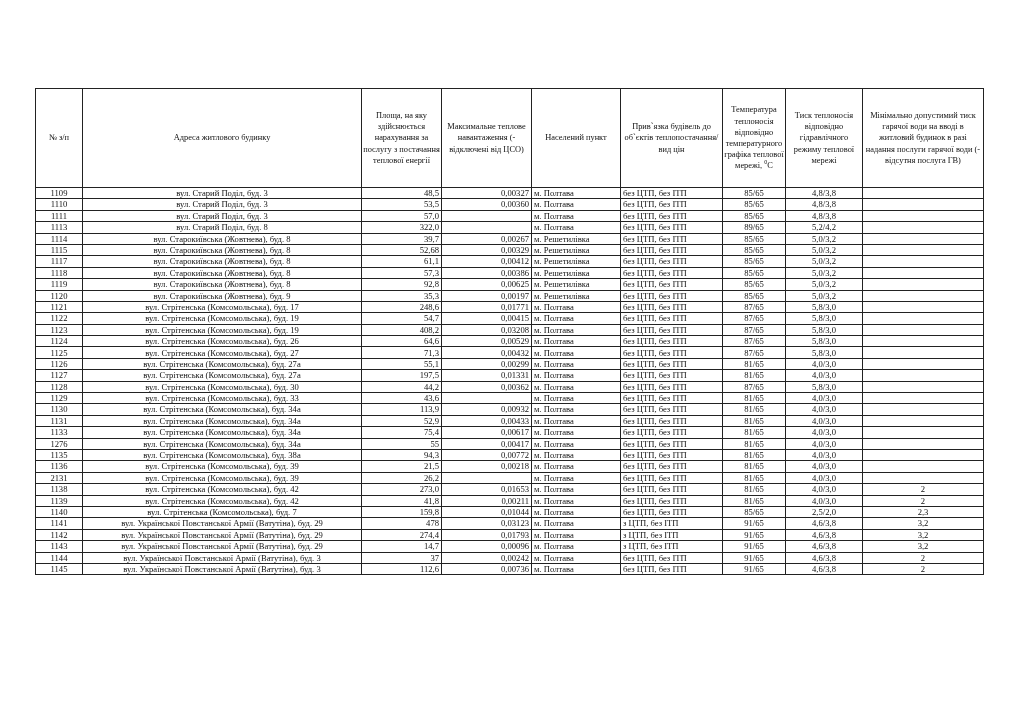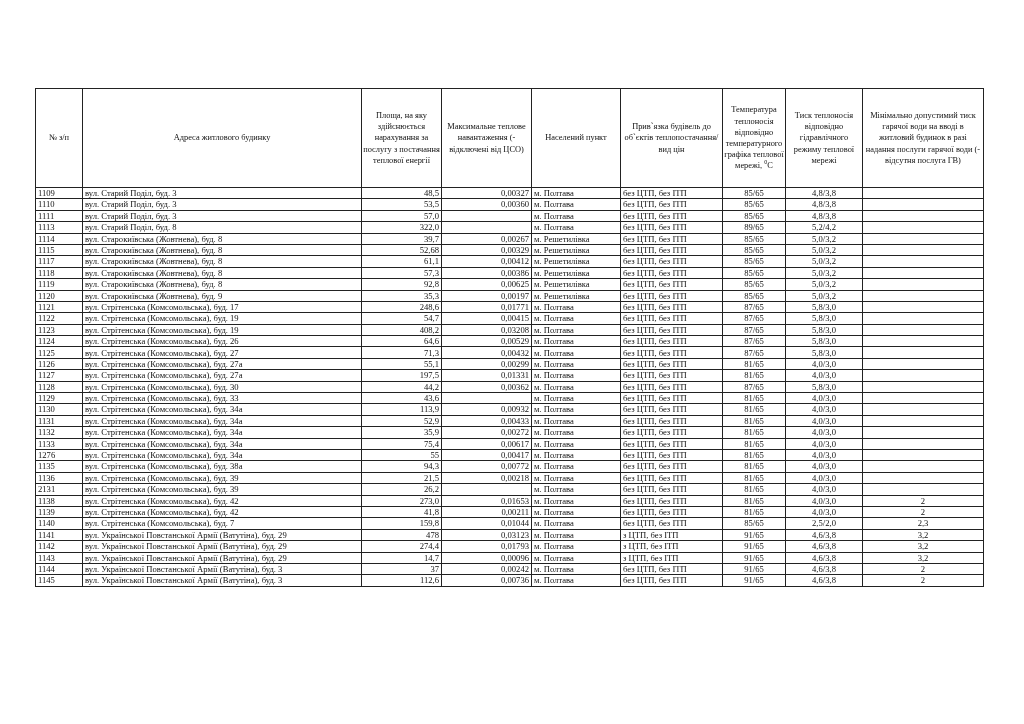--- a/index.html
+++ b/index.html
@@ -5,22 +5,22 @@
   html, body { margin:0; padding:0; background:#ffffff; }
   body { width:1024px; height:724px; position:relative; overflow:hidden;
          font-family:"Liberation Serif", serif; color:#111; }
   .sheet { position:absolute; left:35px; top:88px; }
   table { border-collapse:collapse; table-layout:fixed; width:948px; }
   td, th { border:1px solid #222; padding:0 2px; font-weight:normal;
            font-size:8.6px; line-height:10.3px; white-space:nowrap; overflow:hidden; }
   th { height:98px; vertical-align:middle; text-align:center; white-space:normal;
        font-size:8.4px; line-height:11.2px; padding:0 1px; }
   tbody tr { height:11.4px; }
-  .c-num { text-align:left; }
-  .c-addr { text-align:left; }
+  .c-num { text-align:center; }
+  .c-addr { text-align:center; }
   .c-area, .c-load { text-align:right; }
   .c-city, .c-link { text-align:left; }
   .c-temp, .c-press, .c-minp { text-align:center; }
   sup { font-size:6px; line-height:0; }
 </style>
 </head>
 <body>
 
 <div class="sheet">
   <table>
@@ -274,31 +274,20 @@
           <td class="c-addr">вул. Стрітенська (Комсомольська), буд. 34а</td>
           <td class="c-area">52,9</td>
           <td class="c-load">0,00433</td>
           <td class="c-city">м. Полтава</td>
           <td class="c-link">без ЦТП, без ІТП</td>
           <td class="c-temp">81/65</td>
           <td class="c-press">4,0/3,0</td>
           <td class="c-minp"></td>
         </tr>
         <tr>
-          <td class="c-num">1132</td>
-          <td class="c-addr">вул. Стрітенська (Комсомольська), буд. 34а</td>
-          <td class="c-area">35,9</td>
-          <td class="c-load">0,00272</td>
-          <td class="c-city">м. Полтава</td>
-          <td class="c-link">без ЦТП, без ІТП</td>
-          <td class="c-temp">81/65</td>
-          <td class="c-press">4,0/3,0</td>
-          <td class="c-minp"></td>
-        </tr>
-        <tr>
           <td class="c-num">1133</td>
           <td class="c-addr">вул. Стрітенська (Комсомольська), буд. 34а</td>
           <td class="c-area">75,4</td>
           <td class="c-load">0,00617</td>
           <td class="c-city">м. Полтава</td>
           <td class="c-link">без ЦТП, без ІТП</td>
           <td class="c-temp">81/65</td>
           <td class="c-press">4,0/3,0</td>
           <td class="c-minp"></td>
         </tr>

